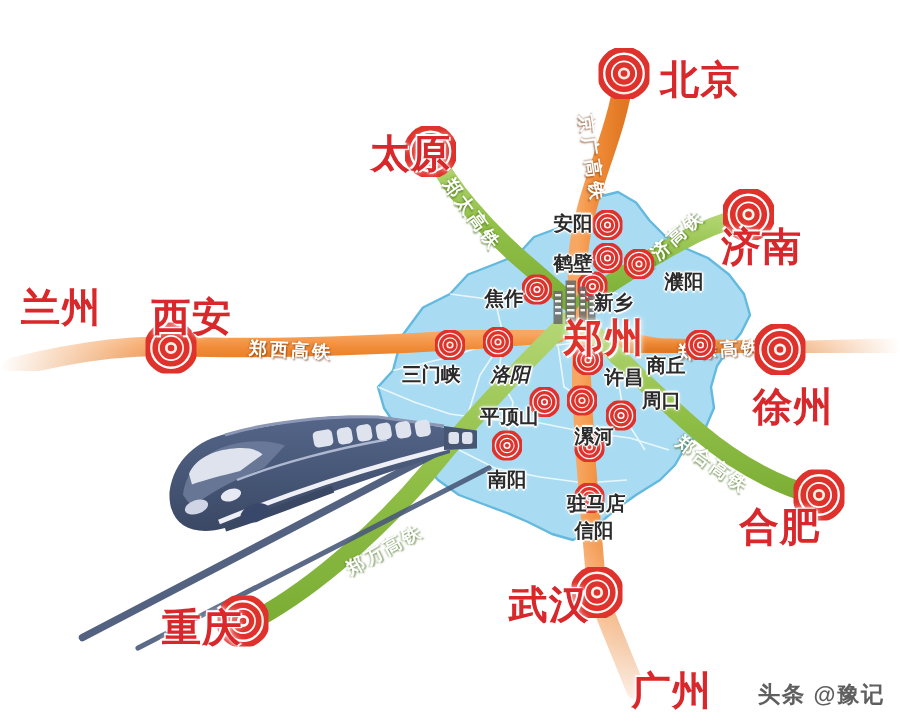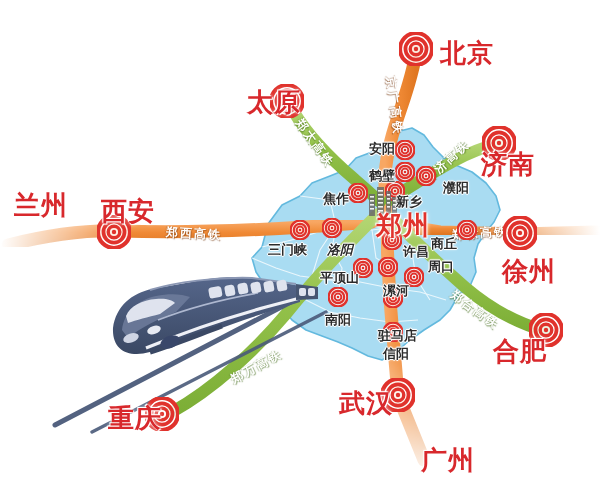--- a/index.html
+++ b/index.html
@@ -457,14 +457,15 @@
       <div class="label city-minor" style="left: 403px; top: 245px;">许昌</div>
       <div class="label city-minor" style="left: 431px; top: 237px;">商丘</div>
       <div class="label city-minor" style="left: 320px; top: 271px;">平顶山</div>
       <div class="label city-minor" style="left: 383px; top: 284px;">漯河</div>
       <div class="label city-minor" style="left: 428px; top: 260px;">周口</div>
       <div class="label city-minor" style="left: 325px; top: 313px;">南阳</div>
       <div class="label city-minor" style="left: 378px; top: 315px; margin-top: 14px;">驻马店</div>
       <div class="label city-minor" style="left: 383px; top: 347px;">信阳</div>
     </div>
 
+  <div id="watermark">头条 @豫记</div>
 
 </div>
 
 </body></html>

